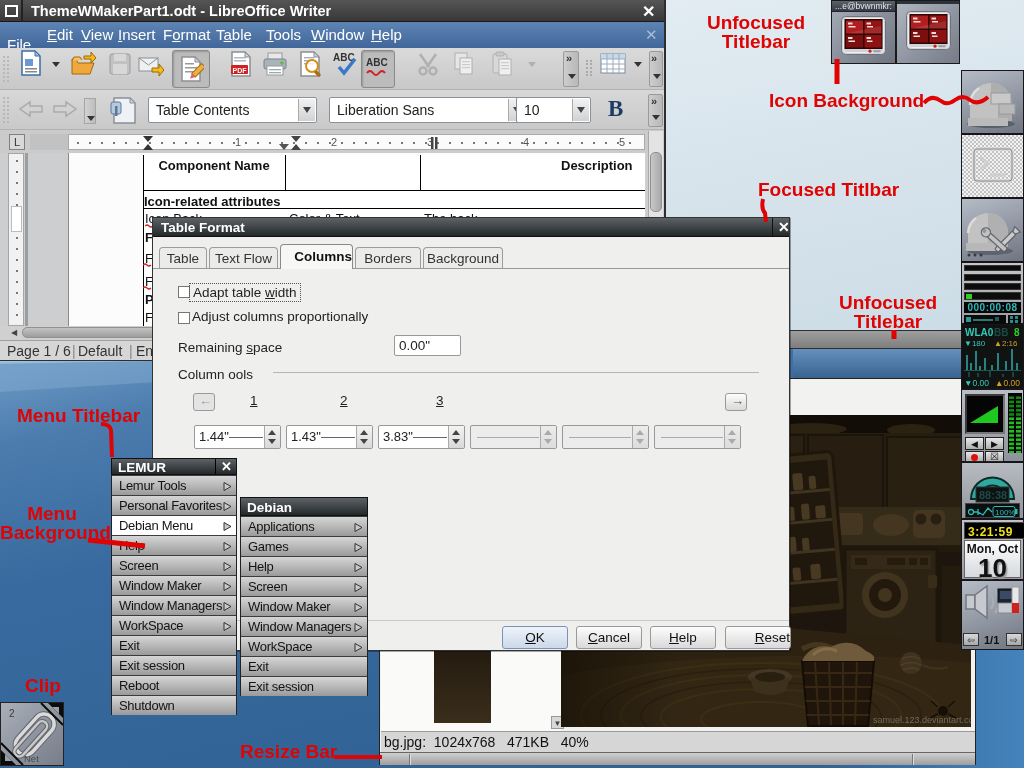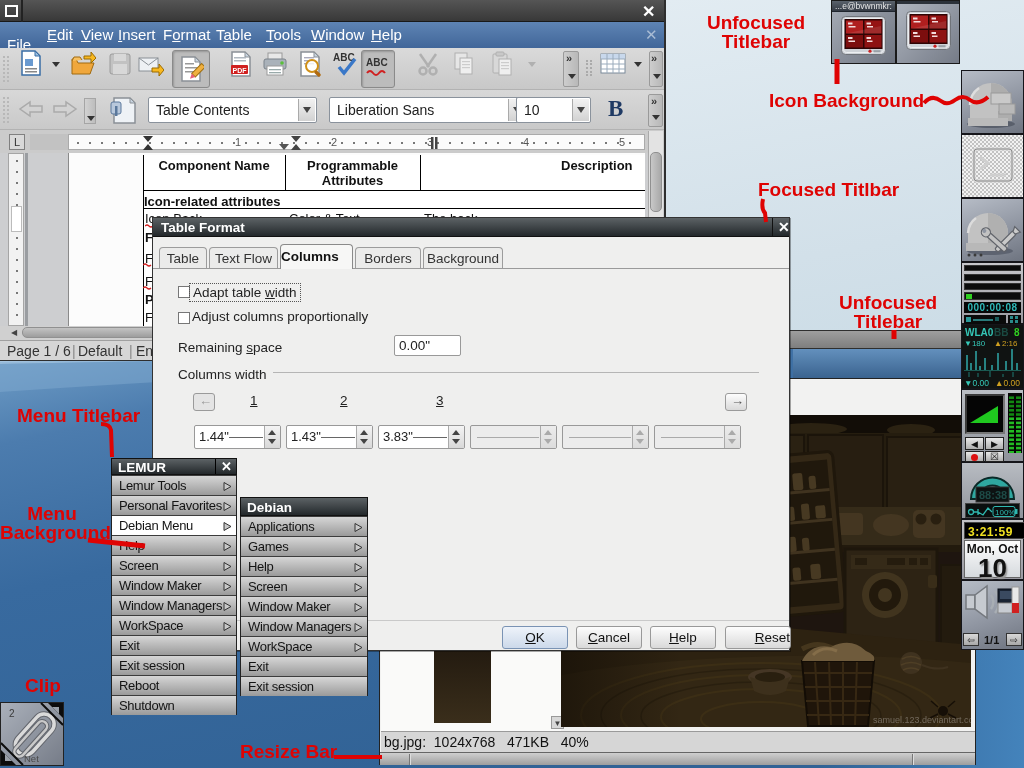--- a/index.html
+++ b/index.html
@@ -181,20 +181,21 @@
      <div class="abs" style="left:532px;top:1px;width:2px;height:11px;background:#777;border-right:1px solid #ddd"></div>
   </div>
 </div>
 
 <div class="abs" style="left:0;top:0;width:666px;height:361px;z-index:20;background:#d4d4d4;border-right:2px solid #2e2e2e;border-bottom:1px solid #2e2e2e">
 
   <div class="abs" style="left:0;top:0;width:664px;height:22px;background:linear-gradient(#555,#383838);border-bottom:1px solid #191919">
     <div class="abs" style="left:0;top:0;width:23px;height:22px;border-right:2px solid #222">
       <div class="abs" style="left:5px;top:4.5px;width:13px;height:12px;border:2.5px solid #fff"></div>
     </div>
+    <div class="abs" style="left:31px;top:3px;font-size:14.5px;font-weight:bold;color:#fff">ThemeWMakerPart1.odt - LibreOffice Writer</div>
     <div class="abs" style="left:642px;top:2px;font-size:16px;font-weight:bold;color:#fff">✕</div>
   </div>
 
   <div class="abs" style="left:0;top:22px;width:664px;height:26px;background:linear-gradient(#5e84b4,#416699);color:#fff;font-size:15px">
     <span class="abs" style="left:7px;top:14px"><u>F</u>ile</span>
     <span class="abs" style="left:47px;top:4px"><u>E</u>dit</span>
     <span class="abs" style="left:81px;top:4px"><u>V</u>iew</span>
     <span class="abs" style="left:118px;top:4px"><u>I</u>nsert</span>
     <span class="abs" style="left:163px;top:4px">F<u>o</u>rmat</span>
     <span class="abs" style="left:216px;top:4px">T<u>a</u>ble</span>
@@ -463,21 +464,20 @@
     <div class="abs" style="left:25px;top:0;width:3px;height:173px;background:#9a9da1"></div>
     <div class="abs" style="left:68px;top:0;width:577px;height:173px;background:#fcfcfc;border-left:1px solid #8a8a8a">
 
       <div class="abs" style="left:74px;top:2px;width:502px;height:171px;background:#fff;border-left:1px solid #000"></div>
       <div class="abs" style="left:74px;top:2px;width:502px;height:36px;border-bottom:1px solid #000"></div>
       <div class="abs" style="left:74px;top:38px;width:502px;height:18px;border-bottom:1px solid #000"></div>
       <div class="abs" style="left:216px;top:2px;width:1px;height:36px;background:#000"></div>
       <div class="abs" style="left:351px;top:2px;width:1px;height:36px;background:#000"></div>
       <div class="abs" style="left:74px;top:5px;width:142px;text-align:center;font-size:13px;font-weight:bold;color:#111">Component Name</div>
       <div class="abs" style="left:351px;top:5px;width:142px;text-align:center;font-size:13px;font-weight:bold;color:#111"></div>
-      <div class="abs" style="left:216px;top:5px;width:135px;text-align:center;font-size:13px;font-weight:bold;color:#111;line-height:15px">Programmable Attributes</div>
       <div class="abs" style="left:492px;top:5px;font-size:13px;font-weight:bold;color:#111">Description</div>
       <div class="abs" style="left:75px;top:41px;font-size:13px;font-weight:bold;color:#111">Icon-related attributes</div>
       <div class="abs" style="left:76px;top:58px;font-size:13px;color:#111">Icon Back</div>
       <div class="abs" style="left:220px;top:58px;font-size:13px;color:#111">Color &amp; Text</div>
       <div class="abs" style="left:355px;top:58px;font-size:13px;color:#111">The back</div>
       <div class="abs" style="left:76px;top:77px;font-size:13px;font-weight:bold;color:#111">F</div>
       <div class="abs" style="left:76px;top:98px;font-size:13px;color:#111">F</div>
       <div class="abs" style="left:76px;top:121px;font-size:13px;color:#111">F</div>
       <div class="abs" style="left:76px;top:139px;font-size:13px;font-weight:bold;color:#111">P</div>
       <div class="abs" style="left:76px;top:157px;font-size:13px;color:#111">F</div>
@@ -517,31 +517,31 @@
     <div class="abs" style="left:619px;top:0;width:17px;height:19px;border-left:1px solid #111"></div>
         <span class="abs" style="left:625px;top:1px;font-size:14px">✕</span>
   </div>
 
   <div class="abs" style="left:0;top:19px;width:636px;height:50px;background:#efefee">
     <div class="abs" style="left:6px;top:10px;width:48px;height:21px;background:#ebebea;border:1px solid #9c9c9c;border-bottom:none;border-radius:4px 4px 0 0;text-align:center;font-size:13.5px;color:#333;line-height:21px">Table</div>
     <div class="abs" style="left:56px;top:10px;width:69px;height:21px;background:#ebebea;border:1px solid #9c9c9c;border-bottom:none;border-radius:4px 4px 0 0;text-align:center;font-size:13.5px;color:#333;line-height:21px">Text Flow</div>
     <div class="abs" style="left:202px;top:10px;width:66px;height:21px;background:#ebebea;border:1px solid #9c9c9c;border-bottom:none;border-radius:4px 4px 0 0;text-align:center;font-size:13.5px;color:#333;line-height:21px">Borders</div>
     <div class="abs" style="left:270px;top:10px;width:80px;height:21px;background:#ebebea;border:1px solid #9c9c9c;border-bottom:none;border-radius:4px 4px 0 0;text-align:center;font-size:13.5px;color:#333;line-height:21px">Background</div>
     <div class="abs" style="left:0px;top:31px;width:636px;height:1px;background:#9a9a9a"></div>
-    <div class="abs" style="left:127px;top:7px;width:73px;height:25px;background:#f7f7f6;border:1px solid #8a8a8a;border-bottom:none;border-radius:4px 4px 0 0;text-align:left;font-size:13.5px;font-weight:bold;color:#111;line-height:23px">Columns</div>
+    <div class="abs" style="left:127px;top:7px;width:73px;height:25px;background:#f7f7f6;border:1px solid #8a8a8a;border-bottom:none;border-radius:4px 4px 0 0;text-align:right;font-size:13.5px;font-weight:bold;color:#111;line-height:23px">Columns</div>
   </div>
 
   <div class="abs" style="left:0;top:69px;width:636px;height:333px;font-size:13.5px;color:#222">
     <div class="abs" style="left:25px;top:-1px;width:12px;height:12px;background:#fff;border:1px solid #777"></div>
     <div class="abs" style="left:36px;top:-4px;padding:1px 3px;border:1px dotted #555">Adapt table <u>w</u>idth</div>
     <div class="abs" style="left:25px;top:25px;width:12px;height:12px;background:#fff;border:1px solid #777"></div>
     <div class="abs" style="left:39px;top:22px">Adjust columns proportionally</div>
     <div class="abs" style="left:25px;top:53px">Remaining <u>s</u>pace</div>
     <div class="abs" style="left:241px;top:48px;width:67px;height:21px;background:#fff;border:1px solid #999;border-radius:2px;line-height:20px;padding-left:4px">0.00"</div>
-    <div class="abs" style="left:25px;top:80px">Columns width</div>
+    <div class="abs" style="left:25px;top:80px">Column ools</div>
     <div class="abs" style="left:120px;top:85px;width:486px;height:1px;background:#b5b5b5"></div>
     <div class="abs tbtn" style="left:40px;top:106px;width:22px;height:18px;background:#e4e4e4">
           <span style="position:absolute;left:5px;top:-1px;color:#9a9a9a;font-size:13px">←</span>
         </div>
     <div class="abs tbtn" style="left:572px;top:106px;width:22px;height:18px">
           <span style="position:absolute;left:5px;top:-1px;color:#555;font-size:13px">→</span>
         </div>
     <div class="abs" style="left:97px;top:106px"><u>1</u></div>
     <div class="abs" style="left:187px;top:106px"><u>2</u></div>
     <div class="abs" style="left:283px;top:106px"><u>3</u></div>

